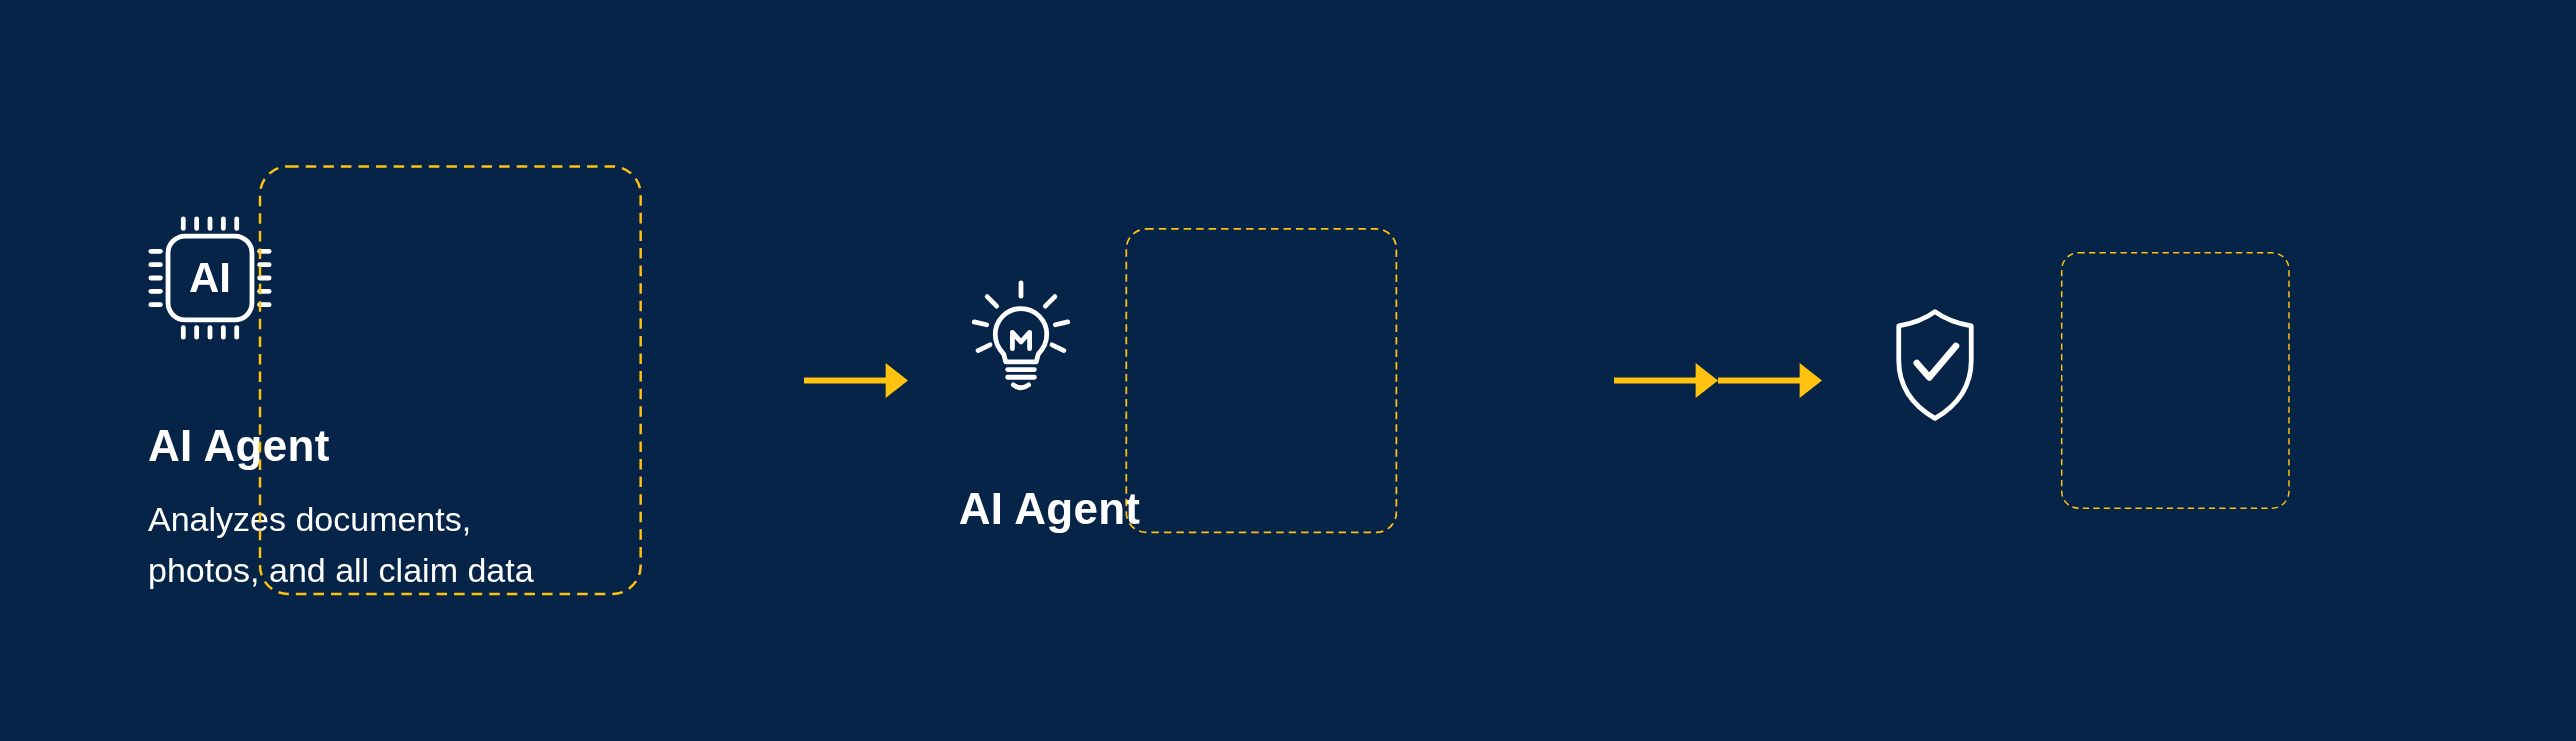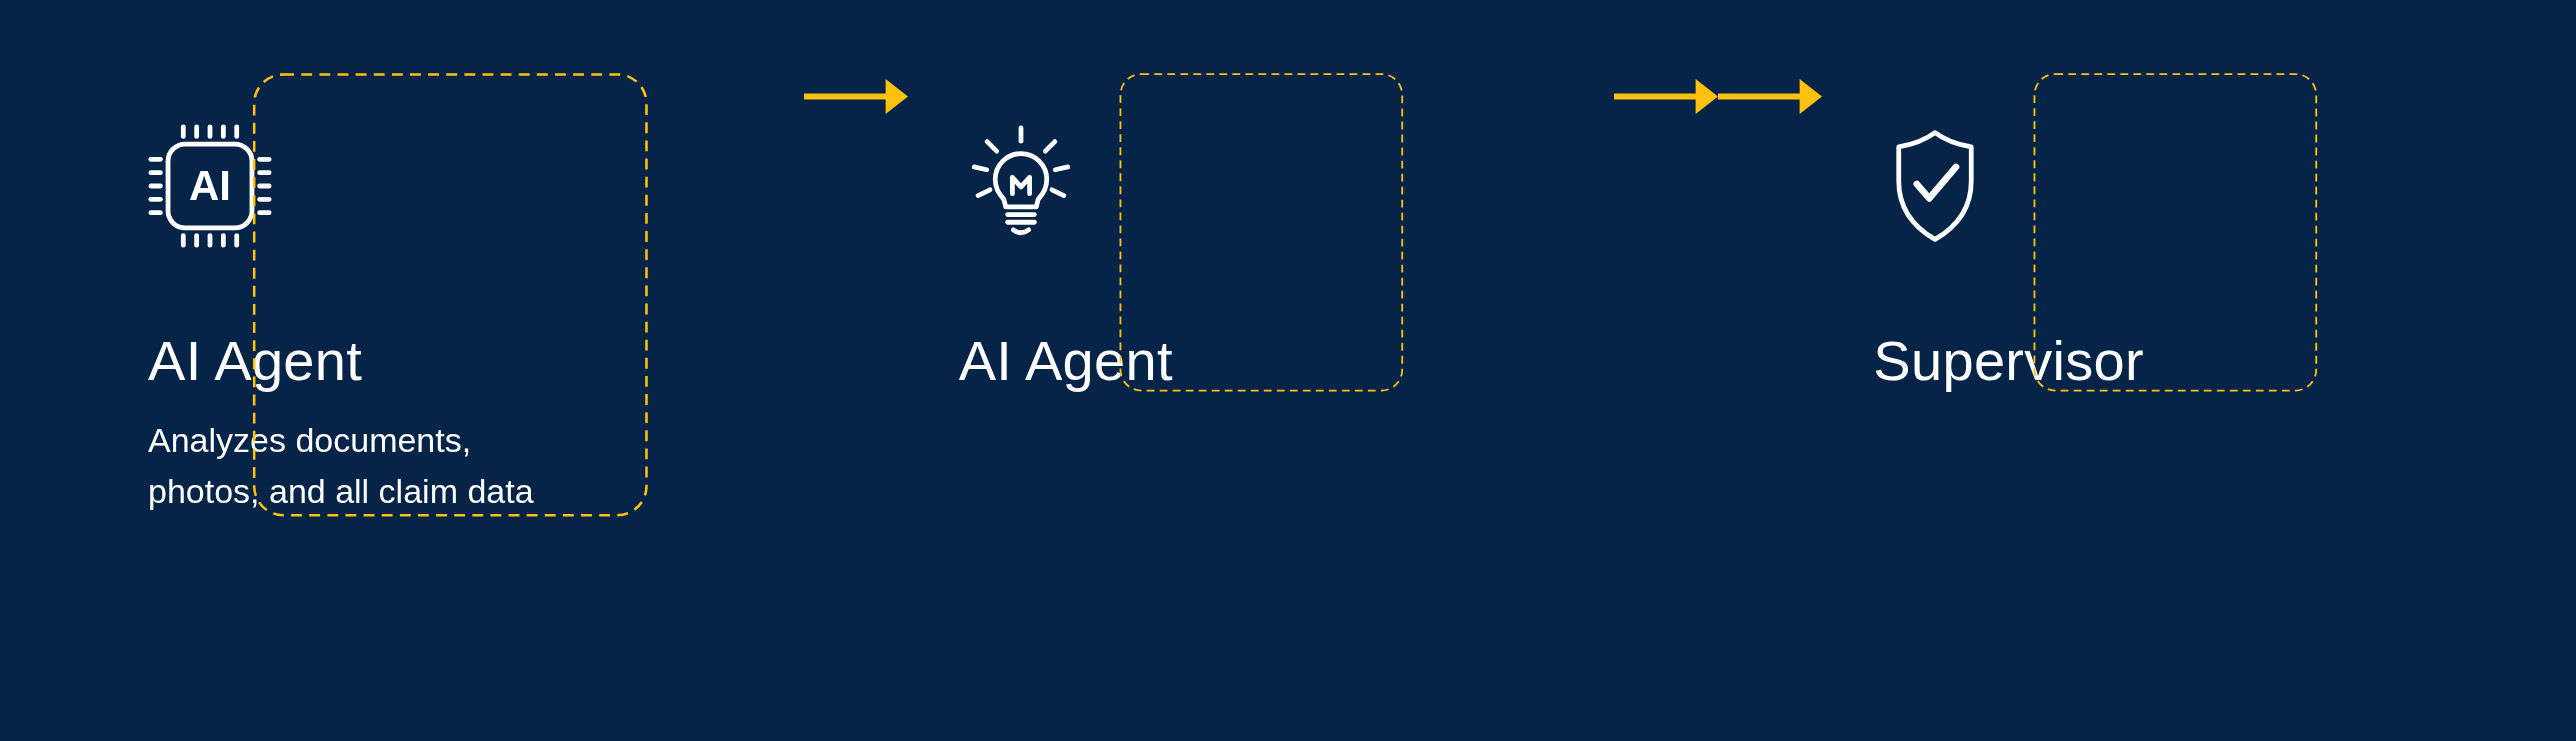--- a/index.html
+++ b/index.html
@@ -10,24 +10,24 @@
   html,body{margin:0;padding:0;background:var(--bg);}
   .canvas{
     position:relative;
     width:2576px;height:742px;
     background:var(--bg);
     font-family:"Liberation Sans", sans-serif;
     overflow:hidden;
   }
   .flow{
     position:absolute;
-    left:97px;top:73px;
+    left:97px;top:83px;
     width:2432px;height:595px;
     display:flex;
-    align-items:flex-start;
+    align-items:center;
   }
   .card{
     position:relative;
     flex:1 1 0;
     box-sizing:border-box;
     padding:51px 49px 0 51px;
     border-radius:41px;
   }
   .card .border-svg{
     position:absolute;
@@ -49,22 +49,22 @@
   .icon-wrap{
     height:124px;
     margin-bottom:82px;
   }
   .icon-wrap svg{
     height:124px;width:auto;
     display:block;
   }
   .card-title{
     color:var(--white);
-    font-size:56px;
-    font-weight:normal;
+    font-size:44px;
+    font-weight:bold;
     letter-spacing:0.3px;
     line-height:1.1;
   }
   .card-desc{
     margin-top:23px;
     color:var(--white);
     font-size:34px;
     line-height:1.5;
     white-space:pre-line;
   }
@@ -177,18 +177,17 @@
           <rect></rect>
         </svg>
       <div class="icon-wrap">
         <svg viewBox="0 0 130 130">
           <g class="stroke-icon" stroke-width="5">
             <path d="M 65 9 C 57 15 44 21 27 24 L 27 60 C 27 92 46 110 65 121 C 84 110 103 92 103 60 L 103 24 C 86 21 73 15 65 9 Z"></path>
             <path d="M 46 63 L 59 78 L 87 45" stroke-width="7"></path>
           </g>
         </svg>
       </div>
-      <div class="card-title">Supervisor</div>
     </div>
 
   </div>
 </div>
 
 
 </body></html>

